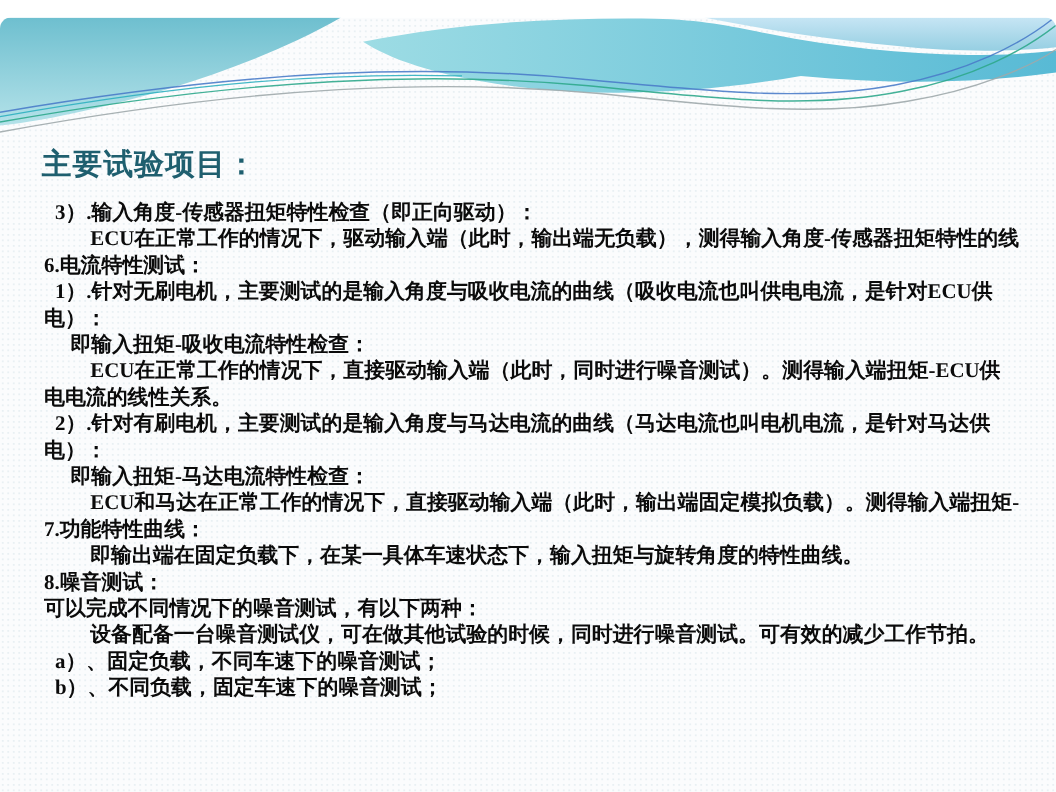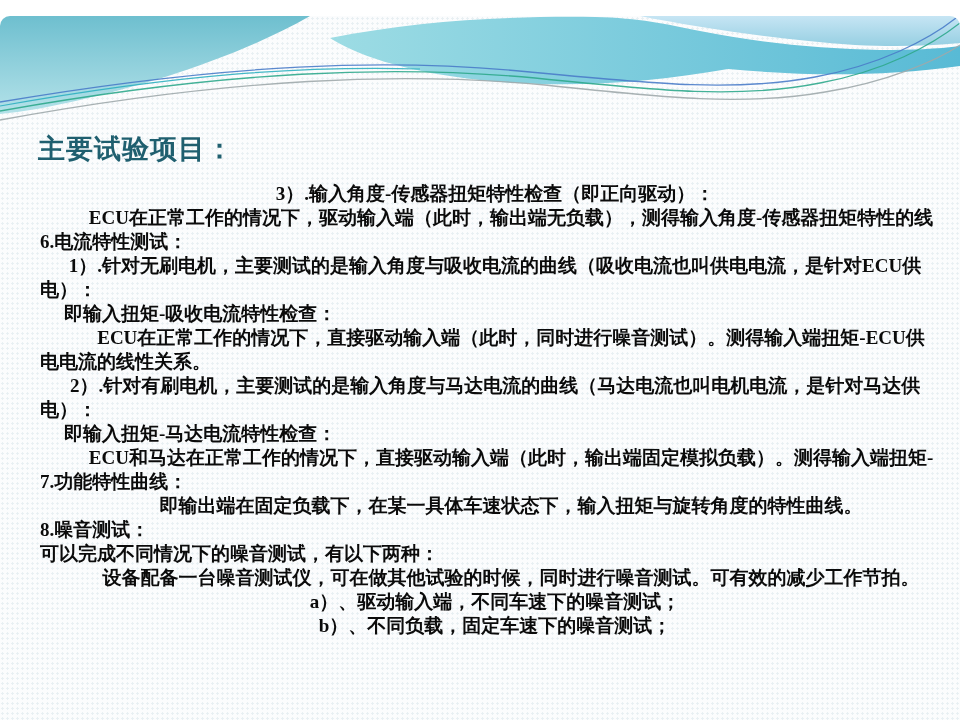--- a/index.html
+++ b/index.html
@@ -28,23 +28,23 @@
     white-space:nowrap;
   }
   .body-text{
     position:absolute;left:40px;top:166px;right:20px;
     font-size:19px;line-height:24px;
     font-weight:bold;
     color:var(--text-color,#0B0B0B);
   }
   .ln{height:24px;white-space:nowrap;}
   .ind0{padding-left:0;}
-  .ind1{padding-left:10px;text-align:center;}
+  .ind1{padding-left:10px;}
   .ind2{padding-left:24px;}
-  .ind3{padding-left:42px;text-align:center;}
+  .ind3{padding-left:42px;}
 </style>
 </head>
 <body>
 
 <div class="slide">
 
   <svg class="wave-header" viewBox="0 0 960 175" preserveAspectRatio="none" aria-hidden="true">
     <defs>
       <linearGradient id="gTealL" x1="0" y1="0" x2="0" y2="1">
         <stop offset="0" style="stop-color:var(--wave-teal-top,#6EBFCF)"></stop>
@@ -87,17 +87,17 @@
     <div class="ln ind0">电电流的线性关系。</div>
     <div class="ln ind1">2）.针对有刷电机，主要测试的是输入角度与马达电流的曲线（马达电流也叫电机电流，是针对马达供</div>
     <div class="ln ind0">电）：</div>
     <div class="ln ind2">即输入扭矩-马达电流特性检查：</div>
     <div class="ln ind3">ECU和马达在正常工作的情况下，直接驱动输入端（此时，输出端固定模拟负载）。测得输入端扭矩-</div>
     <div class="ln ind0">7.功能特性曲线：</div>
     <div class="ln ind3">即输出端在固定负载下，在某一具体车速状态下，输入扭矩与旋转角度的特性曲线。</div>
     <div class="ln ind0">8.噪音测试：</div>
     <div class="ln ind0">可以完成不同情况下的噪音测试，有以下两种：</div>
     <div class="ln ind3">设备配备一台噪音测试仪，可在做其他试验的时候，同时进行噪音测试。可有效的减少工作节拍。</div>
-    <div class="ln ind1">a）、驱动输入端，不同车速下的噪音测试；</div>
+    <div class="ln ind1">a）、固定负载，不同车速下的噪音测试；</div>
     <div class="ln ind1">b）、不同负载，固定车速下的噪音测试；</div>
   </div>
 
 </div>
 
 </body></html>

